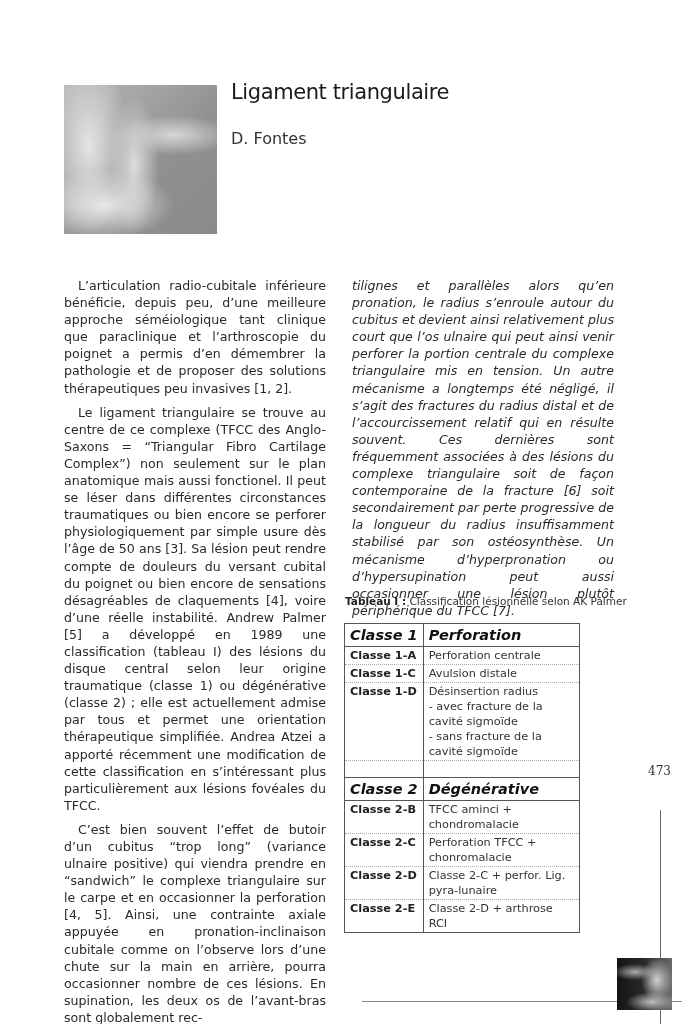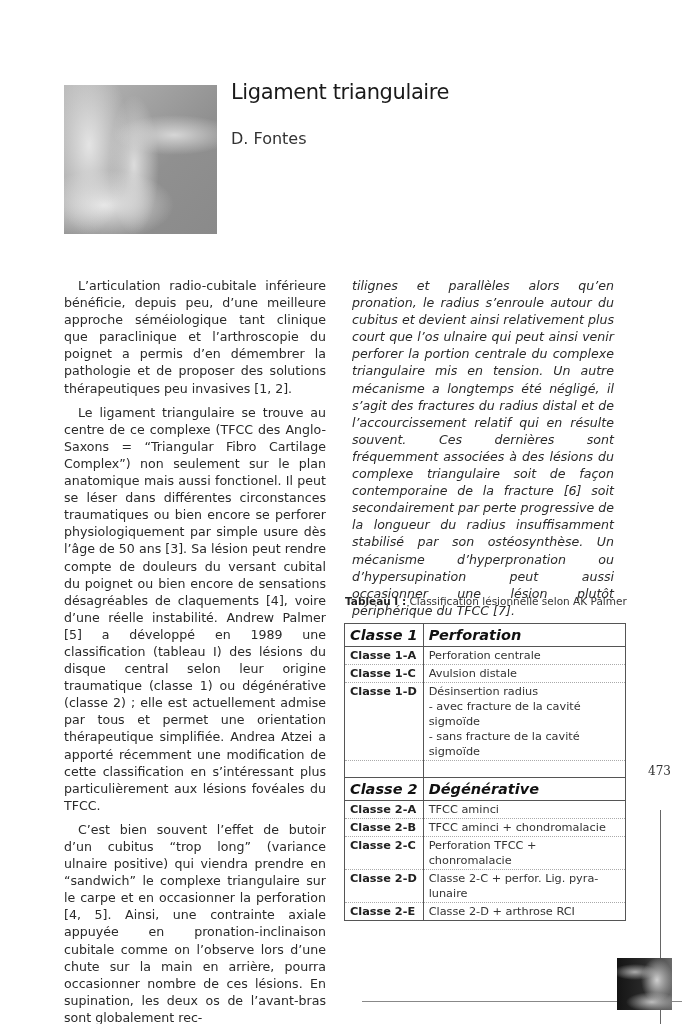--- a/index.html
+++ b/index.html
@@ -17,21 +17,21 @@
            color: #1a1a1a; letter-spacing: -0.4px; }
   .author { position: absolute; left: 231px; top: 129px; font-size: 16px; color: #333; }
   .col { position: absolute; font-size: 12.6px; line-height: 17.1px; color: #2a2a2a;
          text-align: justify; }
   .col p { margin: 0 0 7px 0; text-indent: 14px; }
   .col p.noindent { text-indent: 0; }
   .col-left { left: 64px; top: 277px; width: 262px; }
   .col-right { left: 352px; top: 277px; width: 262px; font-style: italic; }
   .caption { position: absolute; left: 345px; top: 595px; font-size: 10.5px; color: #333; white-space: nowrap; }
   .caption b { font-weight: bold; color: #222; }
-  table.palmer { position: absolute; left: 344px; top: 623px; width: 282px;
+  table.palmer { position: absolute; left: 344px; top: 623px; width: 236px;
                  border-collapse: collapse; border: 1px solid #555; font-size: 11.3px; color: #333; }
   table.palmer td { padding: 1px 5px 1px 5px; vertical-align: top; line-height: 15px;
                     border-bottom: 1px dotted #aaa; }
   table.palmer td.k { width: 60px; font-weight: bold; color: #222; border-right: 1px solid #555; white-space: nowrap; }
   table.palmer tr.head td { font-style: italic; font-weight: bold; font-size: 14.5px; line-height: 20px;
                             color: #111; border-bottom: 1px solid #555; border-top: 1px solid #555; }
   table.palmer tr.spacer td { height: 14px; border-bottom: none; }
   .pagenum { position: absolute; left: 648px; top: 764px; font-family: "DejaVu Serif", serif;
              font-size: 12px; color: #333; }
   .vline { position: absolute; left: 660px; top: 810px; width: 1px; height: 214px; background: #666; }
@@ -90,26 +90,20 @@
       </tr>
       <tr class="spacer">
         <td class="k"></td>
         <td></td>
       </tr>
       <tr class="head">
         <td class="k">Classe 2</td>
         <td>Dégénérative</td>
       </tr>
       <tr>
-        <td class="k">Classe 2-A</td>
-        <td>
-          <div>TFCC aminci</div>
-        </td>
-      </tr>
-      <tr>
         <td class="k">Classe 2-B</td>
         <td>
           <div>TFCC aminci + chondromalacie</div>
         </td>
       </tr>
       <tr>
         <td class="k">Classe 2-C</td>
         <td>
           <div>Perforation TFCC + chonromalacie</div>
         </td>

